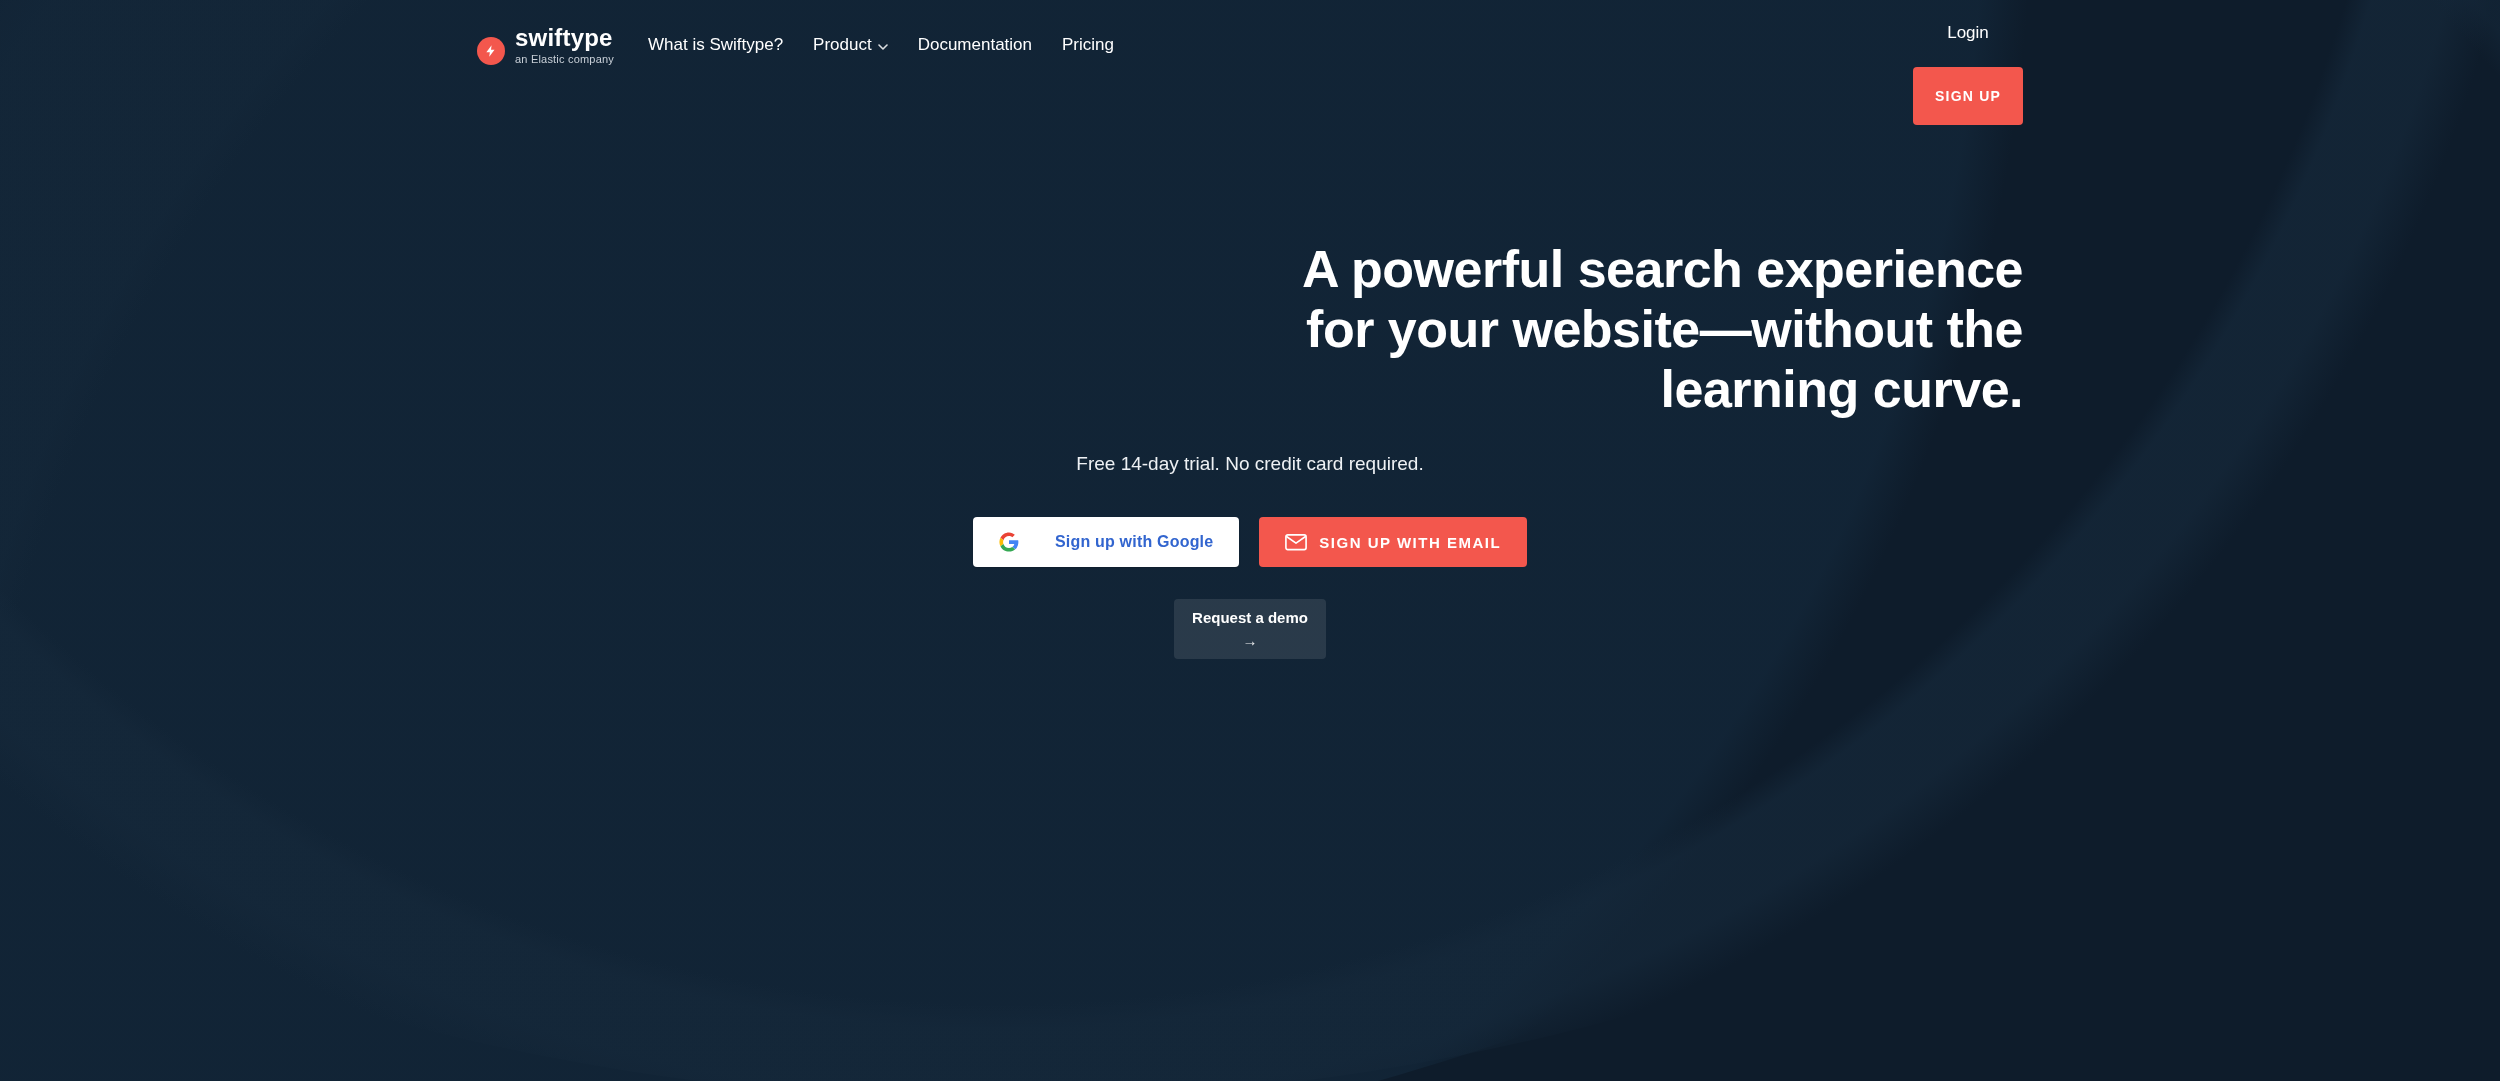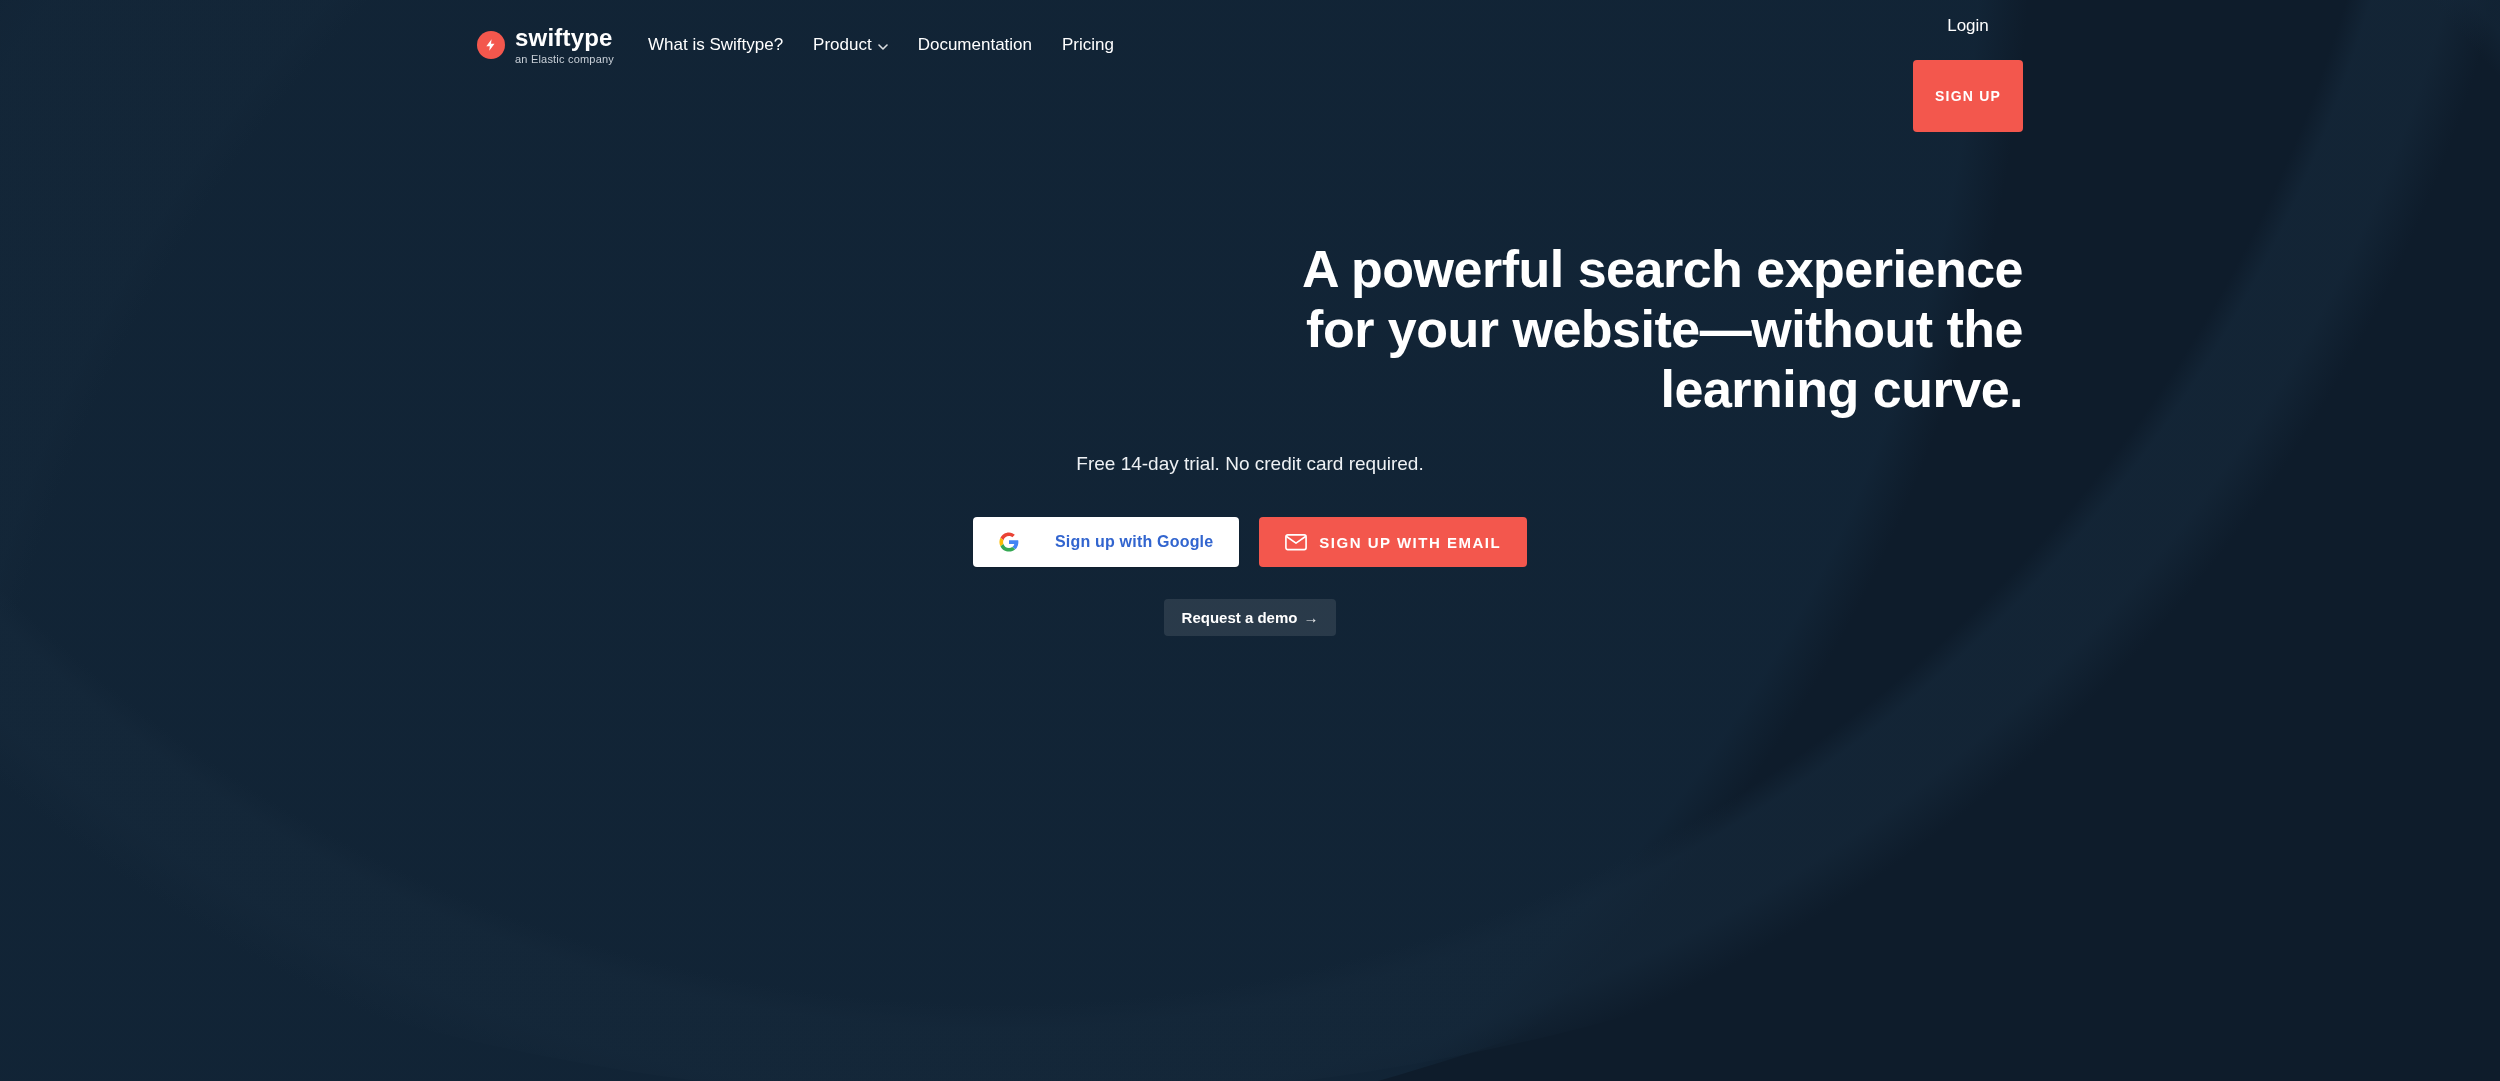--- a/index.html
+++ b/index.html
@@ -54,21 +54,21 @@
   
   .header {
     position: absolute;
     top: 0; left: 0; right: 0;
     height: 90px;
     display: flex;
     align-items: center;
   }
   .logo {
     display: flex;
-    align-items: center;
+    align-items: flex-end;
     gap: 10px;
     text-decoration: none;
     color: #fff;
   }
   .logo-badge {
     width: 28px; height: 28px;
     background: #f3574d;
     border-radius: 50%;
     display: flex; align-items: center; justify-content: center;
   }
@@ -106,21 +106,21 @@
     background: #fff; display: flex; align-items: center; justify-content: center;
     cursor: pointer;
   }
   .search-btn svg { width: 16px; height: 16px; }
   .login-link {
     color: #fff; text-decoration: none; font-size: 17px; cursor: pointer;
   }
   .signup-btn {
     background: #f3574d; color: #fff;
     border: none; border-radius: 4px;
-    padding: 28px 22px;
+    padding: 21px 22px;
     font-size: 14px; font-weight: 700; letter-spacing: 1.2px;
     cursor: pointer;
   }
 
   
   .hero {
     position: absolute;
     top: 240px; left: 0; right: 0;
     text-align: center;
   }
@@ -169,21 +169,21 @@
     margin-top: 32px;
     display: flex; justify-content: center;
   }
   .demo-btn {
     background: rgba(255,255,255,0.10);
     color: #fff;
     border: none; border-radius: 4px;
     padding: 10px 18px;
     font-size: 15px; font-weight: 600;
     cursor: pointer;
-    display: inline-flex; align-items: center; gap: 6px;
+    display: inline-flex; align-items: center; gap: 6px; flex-direction: column;
   }
   .arrow { opacity: 0.9; }
 </style>
 </head>
 <body>
 
 <div class="page">
   <div class="bg-band b1"></div>
   <div class="bg-band b2"></div>
   <div class="bg-band b3"></div>

